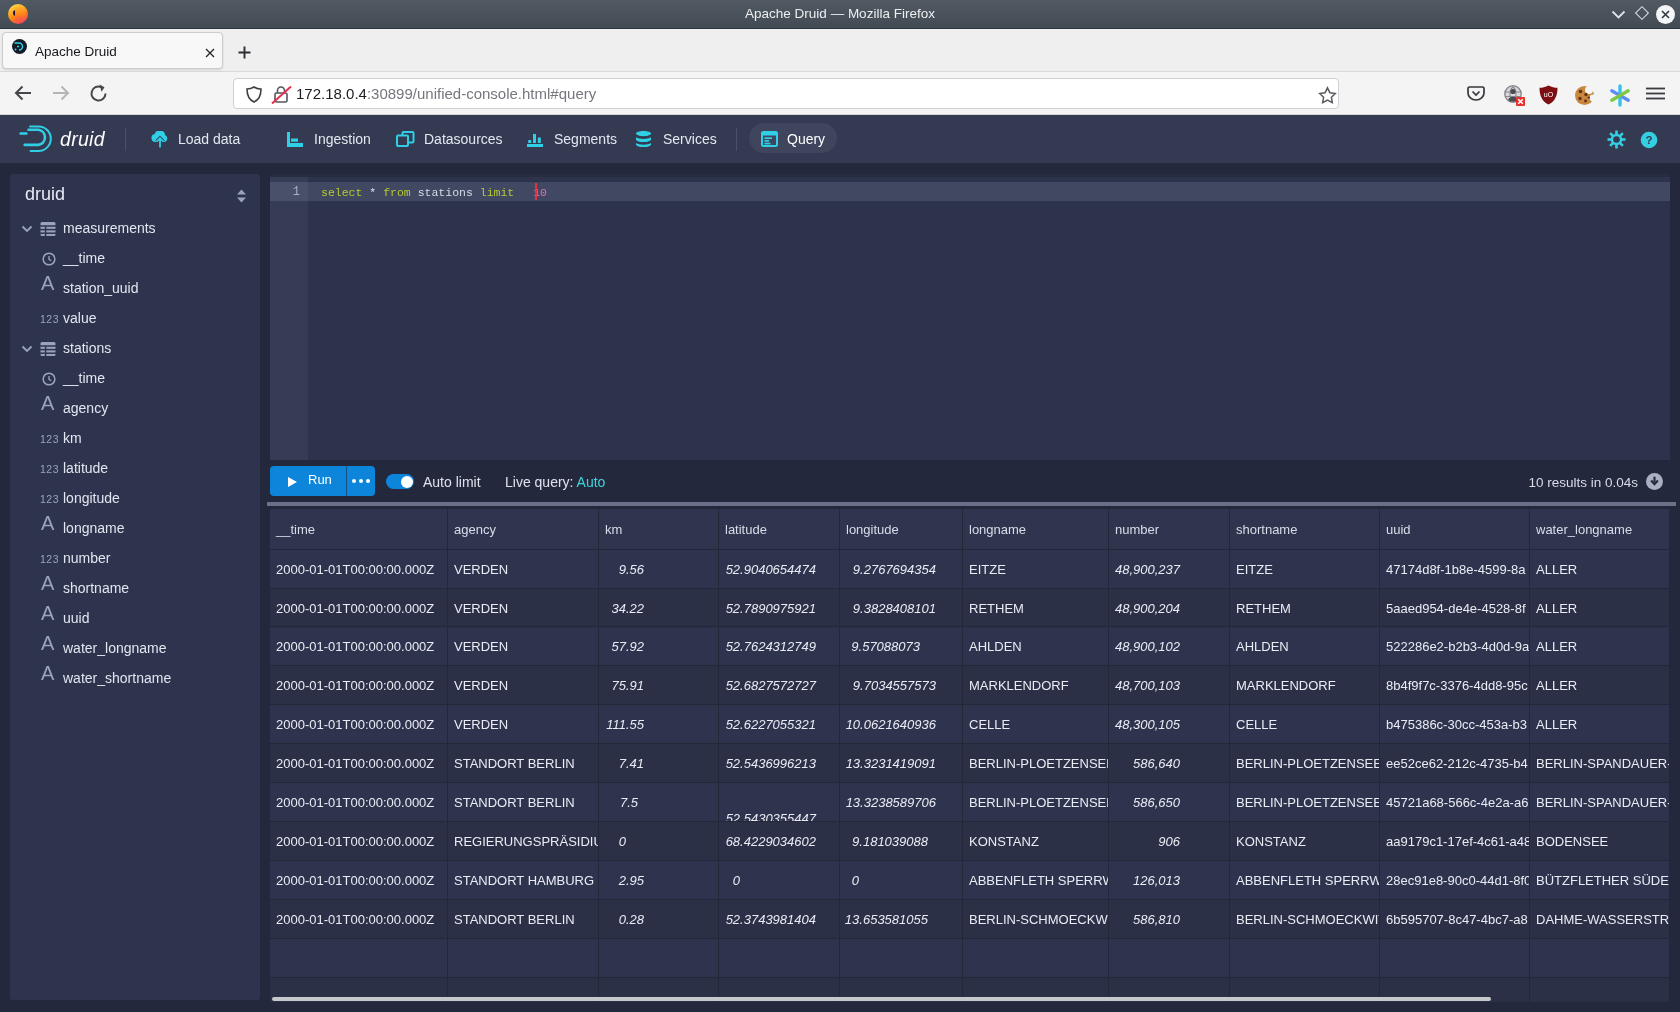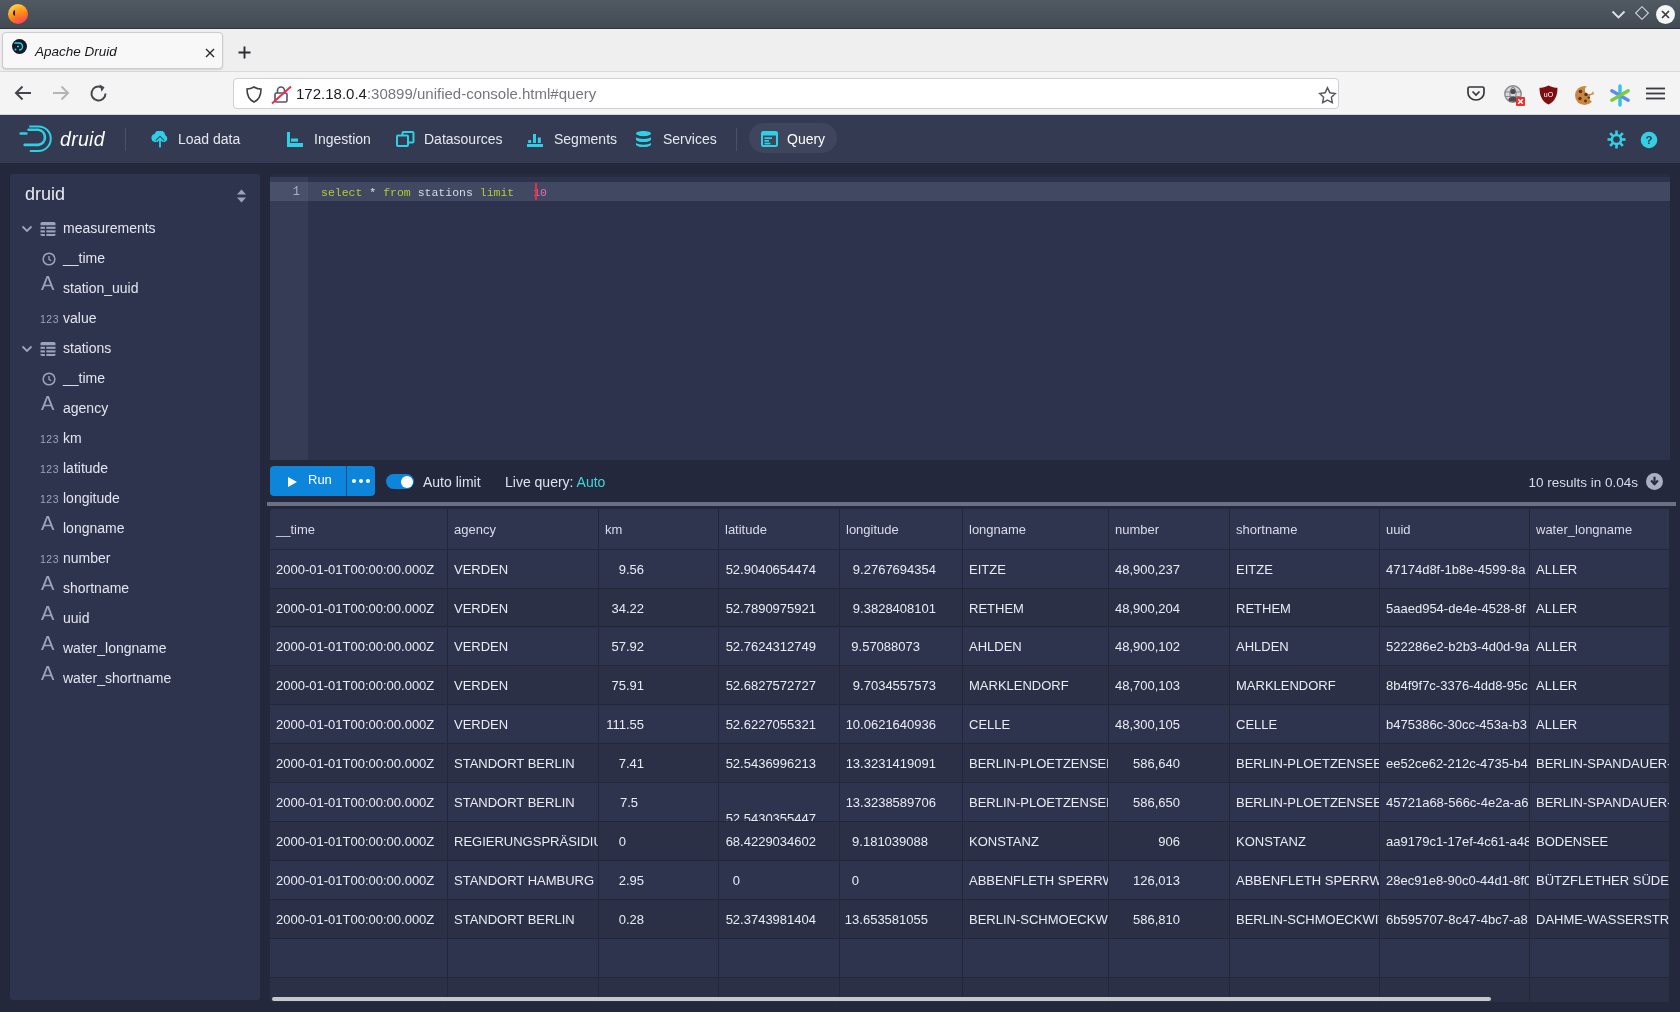--- a/index.html
+++ b/index.html
@@ -4,21 +4,21 @@
 <style>
   * { margin:0; padding:0; box-sizing:border-box; }
   html,body { width:1680px; height:1012px; overflow:hidden; }
   body { font-family:"Liberation Sans", sans-serif; position:relative; background:#24283c; }
   .abs { position:absolute; }
 
   
   #titlebar { left:0; top:0; width:1680px; height:29px;
     background:linear-gradient(#515a62,#49525a 55%,#424b53); border-bottom:1px solid #2c363e; }
   #titletext { width:100%; text-align:center; top:6px; font-size:13.5px; color:#eceef0; }
-  #tabbar { left:0; top:29px; width:1680px; height:43px; background:#efeff0; border-bottom:1px solid #d9d9db;font-style:italic; }
+  #tabbar { left:0; top:29px; width:1680px; height:43px; background:#efeff0; border-bottom:1px solid #d9d9db; }
   #tab { left:2px; top:3px; width:221px; height:37px; background:#f8f8f9; border:1px solid #cccccf; border-radius:4px; box-shadow:0 1px 2px rgba(0,0,0,.12); }
   #tabtitle { left:32px; top:11px; font-size:13.5px; color:#17171c; }
   #toolbar { left:0; top:72px; width:1680px; height:43px; background:#f4f4f5; border-bottom:1px solid #d6d6d9; }
   #urlbar { left:233px; top:6px; width:1106px; height:31px; background:#ffffff; border:1px solid #cfcfd4; border-radius:4px; }
   #urltext { left:62px; top:6px; font-size:15px; color:#1c1c22; }
   #urltext span { color:#76767e; }
 
   
   #navbar { left:0; top:115px; width:1680px; height:48px; background:#333a51; }
   .navitem { top:0; height:48px; display:flex; align-items:center; color:#e4e8f0; font-size:14px; }
@@ -58,32 +58,33 @@
   #divider { left:267px; top:502px; width:1409px; height:4px; background:#6b7088; }
 
   
   #rtable { left:270px; top:509px; width:1400px; height:493px; background:#2b3047; overflow:hidden; border-radius:3px; }
   .hrow { position:absolute; left:0; top:0; height:40px; width:1400px; background:#30354f; }
   .drow { position:absolute; left:0; width:1400px; height:39px; }
   .odd { background:#2f344e; }
   .even { background:#2b3047; }
   .cell { position:absolute; top:0; height:100%; border-right:1px solid #232839; border-bottom:1px solid #232839; overflow:hidden; white-space:nowrap; font-size:13px; color:#e9ecf4; }
   .cell > div { position:absolute; left:6px; top:50%; transform:translateY(-50%); }
-  .cell.r > div { left:auto; right:0; }
+  .cell.r > div { left:auto; right:0;font-style:italic; }
   .hrow .cell { color:#d9dde9; }
   #hscroll { left:0px; top:486px; width:1400px; height:7px; background:transparent; position:absolute; }
   #hthumb { left:1.5px; top:1.5px; width:1219px; height:4.5px; border-radius:2.5px; background:#c7c8cc; position:absolute; }
 </style>
 </head>
 <body>
 
 <div id="titlebar" class="abs">
   <div class="abs" style="left:8px;top:4px;width:20px;height:20px;border-radius:10px;background:linear-gradient(155deg,#ffd44a 12%,#ffa41d 40%,#ff8316 55%,#f5455f 88%);"></div>
     <div class="abs" style="left:13px;top:10px;width:6px;height:6px;border-radius:3px;background:#201447;"></div>
     <div class="abs" style="left:15px;top:7px;width:11px;height:13px;border-radius:0 6px 7px 0;background:linear-gradient(170deg,#ffb92a,#ff7e1a 60%,#f74f55);"></div>
+  <div id="titletext" class="abs">Apache Druid — Mozilla Firefox</div>
   <svg class="abs" style="left:1611px;top:10px;" width="15" height="9" viewBox="0 0 15 9">
       <path d="M1.5 1.5 L7.5 7.5 L13.5 1.5" stroke="#dfe3e6" stroke-width="1.8" fill="none"></path>
     </svg>
   <div class="abs" style="left:1637px;top:8px;width:10px;height:10px;border:1.5px solid #dfe3e6;transform:rotate(45deg);"></div>
   <div class="abs" style="left:1656px;top:5px;width:19px;height:19px;border-radius:10px;background:#f4f5f6;"></div>
   <svg class="abs" style="left:1661px;top:10px;" width="9" height="9" viewBox="0 0 9 9">
       <path d="M1 1 L8 8 M8 1 L1 8" stroke="#33383c" stroke-width="1.6"></path>
     </svg>
 </div>
 

